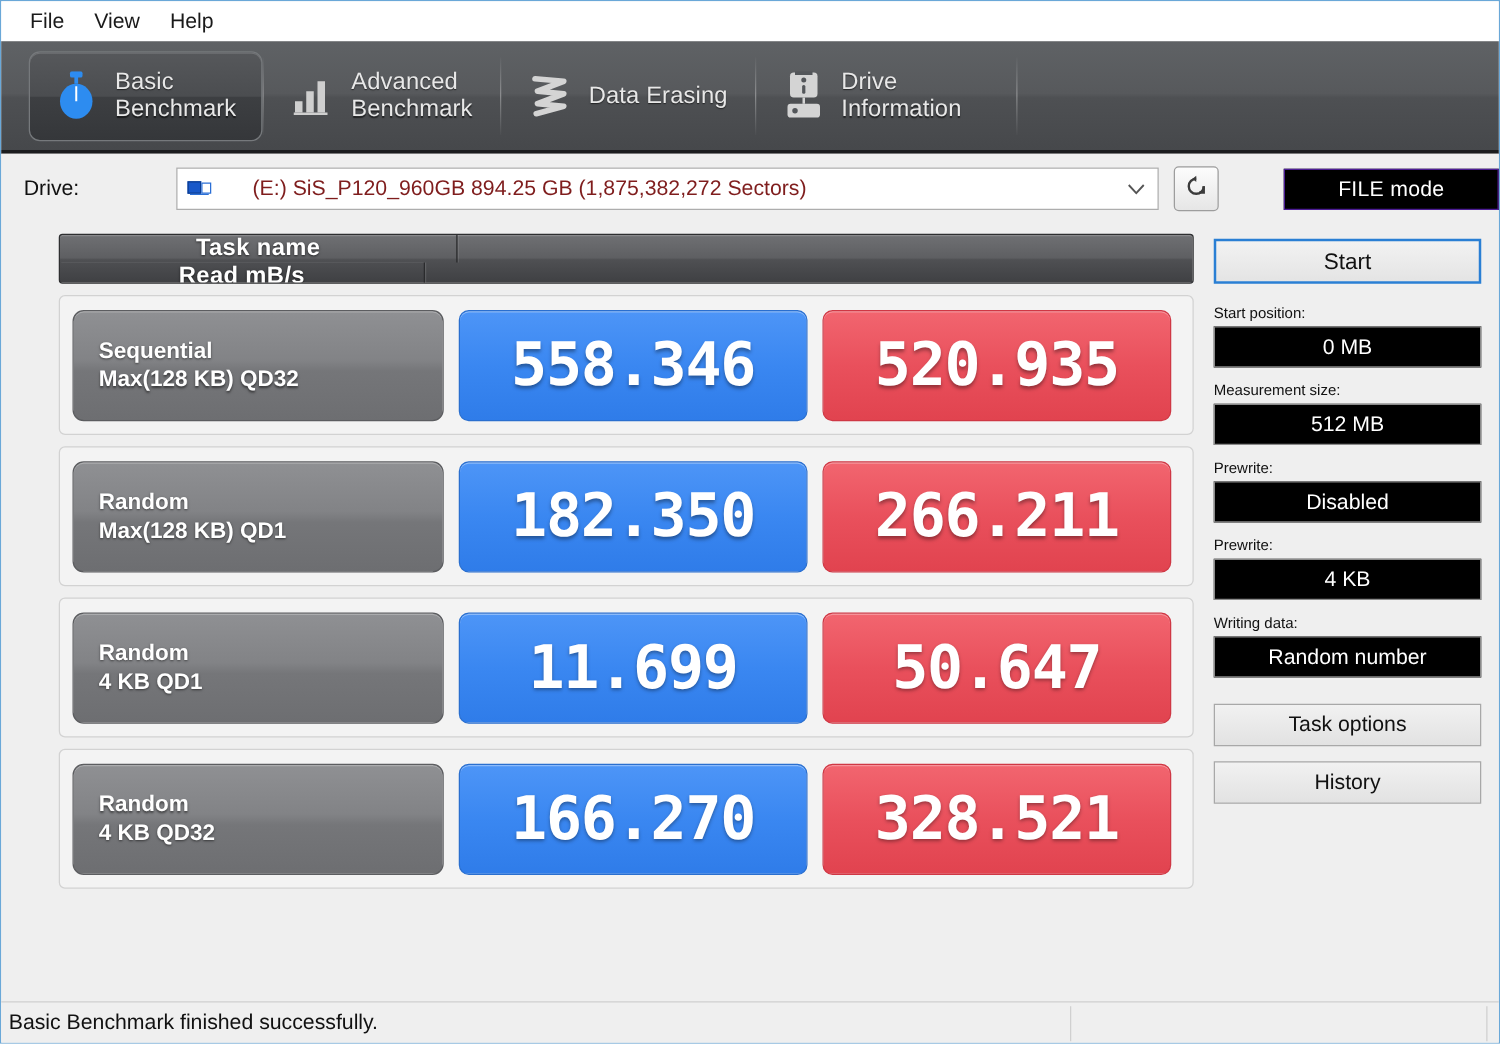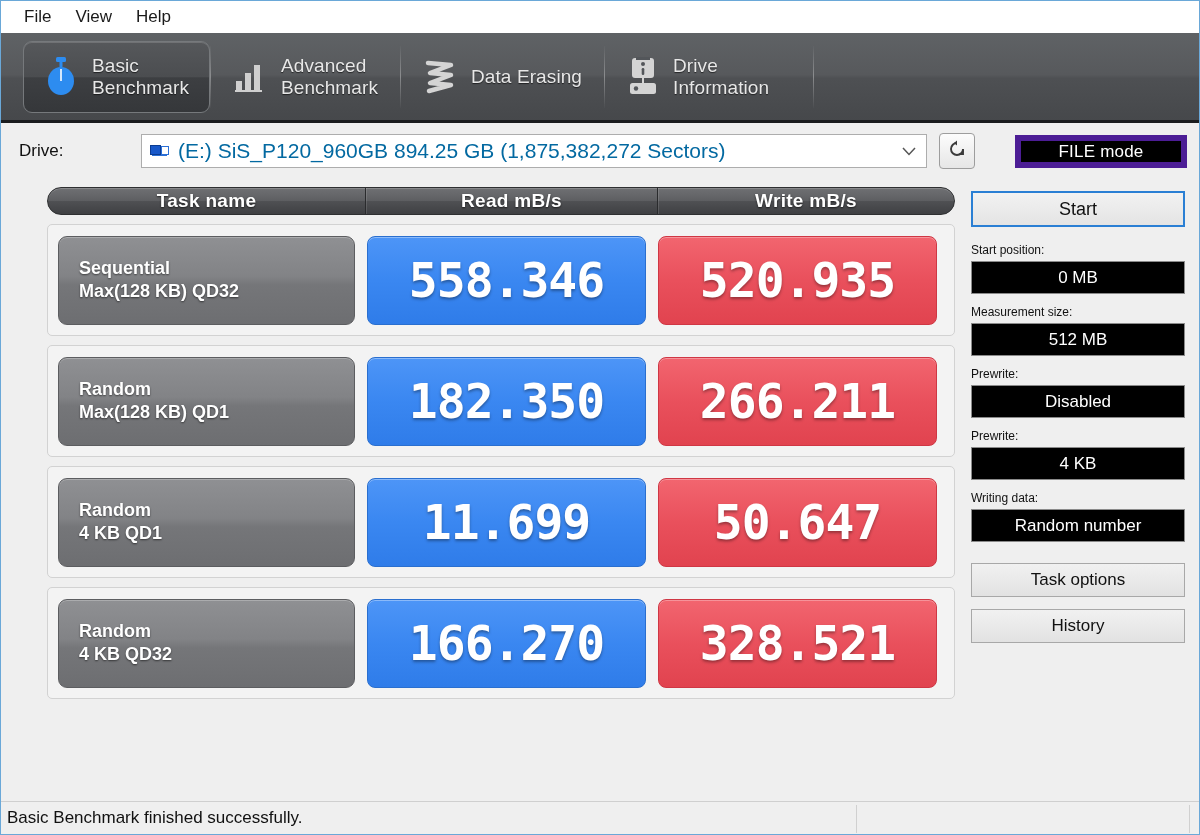--- a/index.html
+++ b/index.html
@@ -126,51 +126,52 @@
     background:#1858c9; border:1px solid #0b3c91;
   }
   .drive-combo-icon .m2 {
     position:absolute; left:11px; top:2px; width:8px; height:9px;
     background:#ffffff; border:1px solid #2b6fd6;
   }
   .drive-combo-icon .ln {
     position:absolute; left:2px; top:11px; width:15px; height:1px; background:#2b6fd6;
   }
   .drive-combo-text {
-    font-size: 21px; color: #0369a1; white-space: nowrap; overflow: hidden;
+    font-size: 17px; color: #7f1d1d; white-space: nowrap; overflow: hidden; margin-left: 24px;
   }
   .combo-arrow {
     position: absolute; right: 10px; top: 50%; transform: translateY(-50%);
     color: #444; font-size: 14px; line-height: 1;
   }
   .refresh-btn {
     width: 36px; height: 36px; margin-left: 12px;
     background: linear-gradient(180deg,#fcfcfc,#e6e6e6);
     border: 1px solid #9d9d9d; border-radius: 4px;
     display:flex; align-items:center; justify-content:center;
   }
   .filemode-btn {
-    position: absolute; right: 12px; top: 12px;
+    position: absolute; right: 0; top: 12px;
     width: 172px; height: 33px; background: #000000;
-    border: 6px solid #4c1d95;
+    border: 1px solid #4c1d95;
     color: #fff; font-size: 17px; display:flex;
     align-items:center; justify-content:center; letter-spacing: .2px;
   }
 
   
   .body-split { flex: 1 1 auto; display: flex; padding: 0 0 0 0; }
 
   .results { width: 962px; padding-left: 46px; padding-top: 8px; }
 
   .table-header {
-    display: flex; width: 908px; height: 28px;
+    display: flex; width: 908px; height: 40px;
     background: linear-gradient(180deg,#6f7073 0%, #5e5f62 48%, #4f5053 52%, #3f4043 100%);
-    border: 1px solid #2e2f31; border-radius: 14px;
+    border: 1px solid #2e2f31; border-radius: 3px;
     box-shadow: inset 0 1px 0 rgba(255,255,255,0.18);
     overflow: hidden;
+    flex-direction: column;
   }
   .th {
     display:flex; align-items:center; justify-content:center;
     color:#fff; font-size:19px; font-weight:bold; letter-spacing:.3px;
     text-shadow: 0 1px 2px rgba(0,0,0,.65);
   }
   .th.c1 { width: 318px; border-right: 1px solid #2a2b2d; box-shadow: 1px 0 0 rgba(255,255,255,.12); }
   .th.c2 { width: 292px; border-right: 1px solid #2a2b2d; box-shadow: 1px 0 0 rgba(255,255,255,.12); }
   .th.c3 { flex:1; }
 

